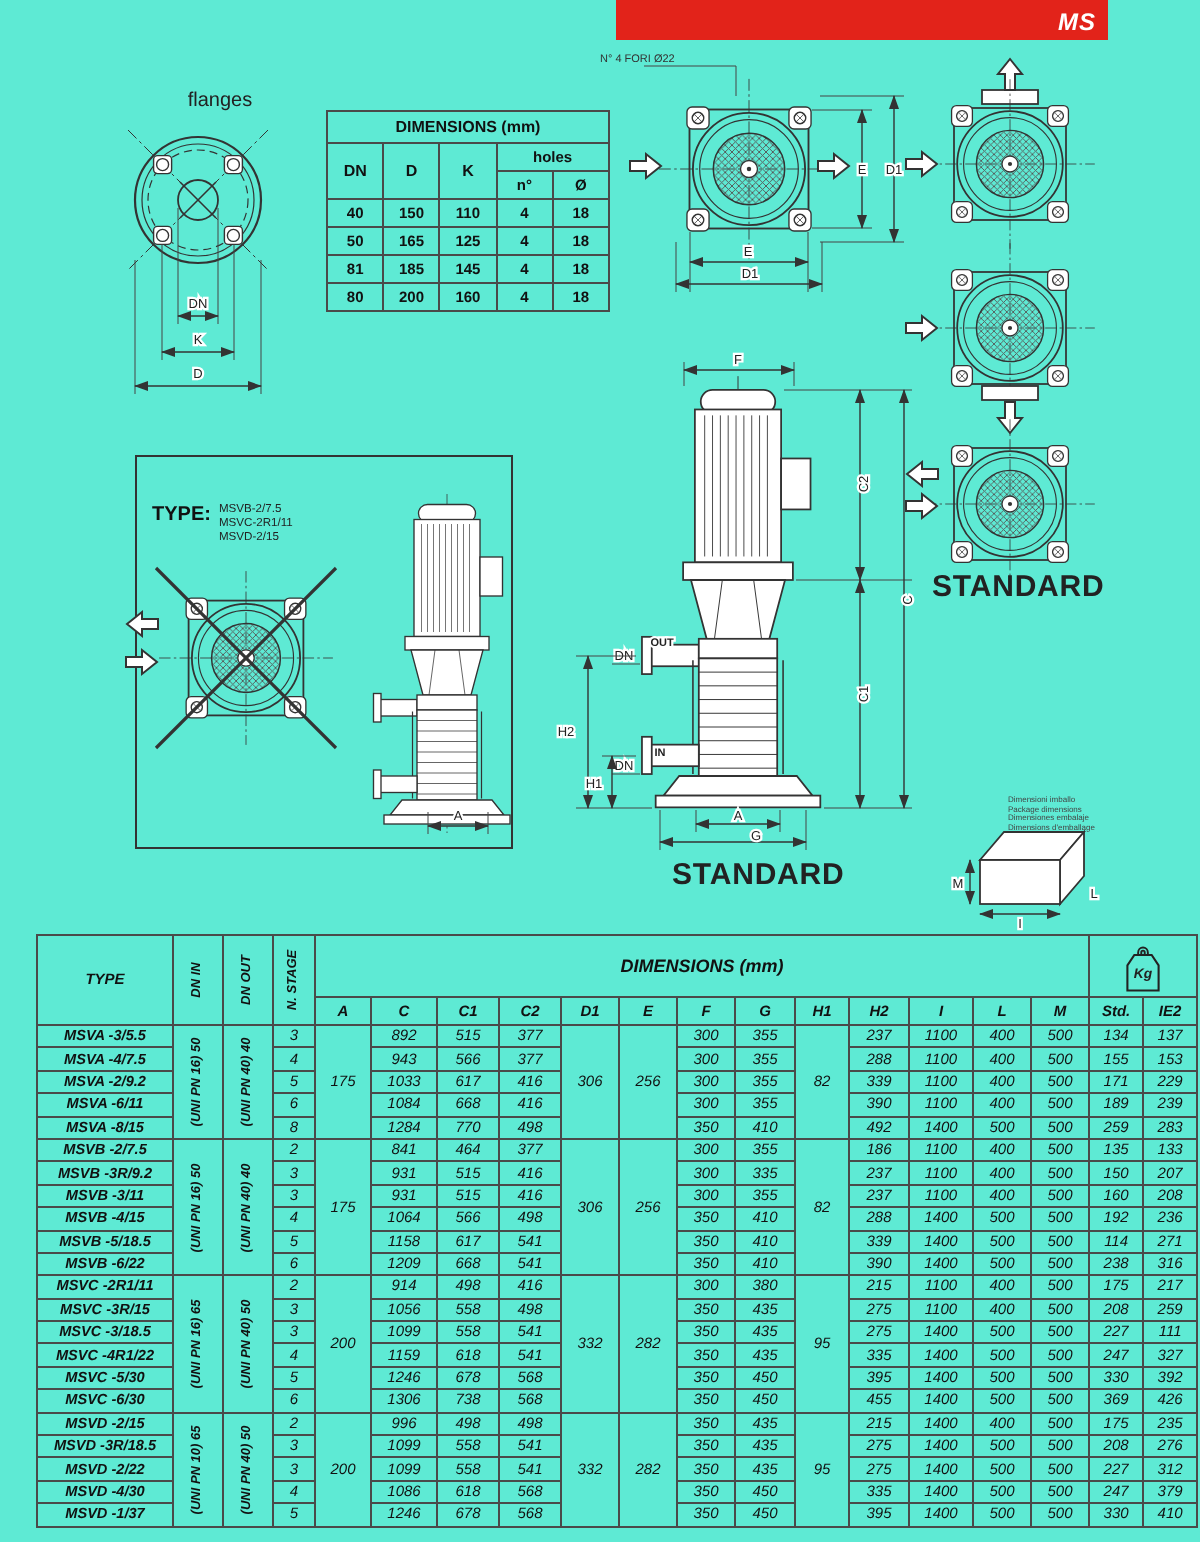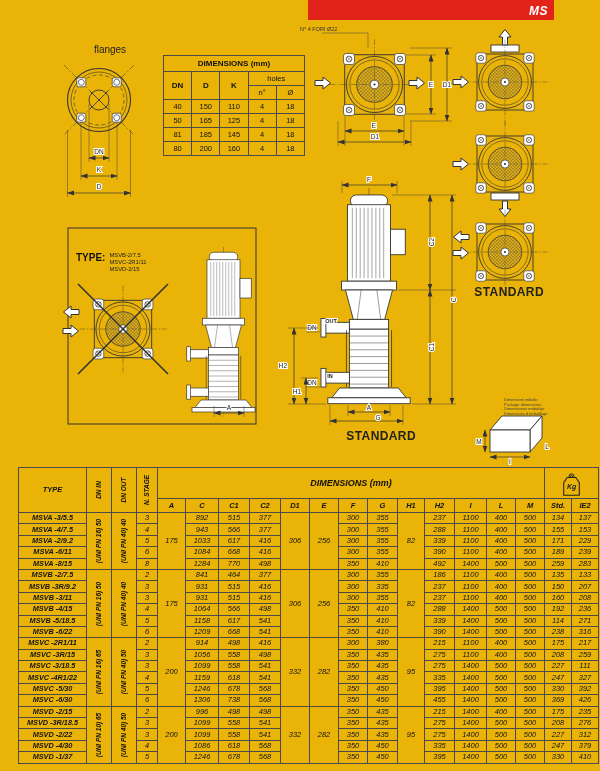--- a/index.html
+++ b/index.html
@@ -1,46 +1,46 @@
 <!DOCTYPE html>
 <html><head>
 <meta charset="utf-8">
 <style>
   html,body{margin:0;padding:0;background:#fff;}
-  .page{position:relative;width:600px;height:771px;background:#eab308;overflow:hidden;
+  .page{position:relative;width:600px;height:771px;background:#5eead4;overflow:hidden;
         font-family:"Liberation Sans",sans-serif;color:#111;}
   .abs{position:absolute;}
 
   
   .red-bar{left:308px;top:0;width:246px;height:20px;background:#e2231a;}
   .brand{position:absolute;right:6px;bottom:2px;color:#fff;font-weight:bold;font-style:italic;
          font-size:12px;letter-spacing:.5px;}
 
   
   svg.draw{left:0;top:0;width:600px;height:771px;}
   .dim{font-size:6.5px;fill:#222;text-anchor:middle;paint-order:stroke;stroke:#fff;stroke-width:2.2px;}
   .dimb{font-size:5.5px;font-weight:bold;fill:#222;text-anchor:middle;paint-order:stroke;stroke:#fff;stroke-width:2.2px;}
   .note{font-size:5.5px;fill:#333;}
   .ftitle{font-size:10px;fill:#222;text-anchor:middle;}
   .xl{stroke:#444;stroke-width:.5;}
   .dl{stroke:#333;stroke-width:.7;marker-start:url(#ar);marker-end:url(#ar);}
 
   
   .ftable{left:163px;top:55px;width:142px;border-collapse:collapse;table-layout:fixed;
           font-size:7.5px;text-align:center;}
-  .ftable td{border:1px solid #4a4a4a;padding:0;height:13px;line-height:12px;}
+  .ftable td{border:1px solid #4a4a4a;padding:0;height:13px;line-height:12px;font-weight:bold;}
   .ftable .ft-title{font-weight:bold;font-size:8px;height:15px;}
   .ftable .b{font-weight:bold;font-size:8px;}
 
   
   .type-block{left:76px;top:252px;display:flex;gap:4px;align-items:flex-start;}
   .type-label{font-weight:bold;font-size:10px;}
   .models{font-size:5.8px;line-height:7px;color:#222;}
 
-  .standard{font-weight:bold;font-size:12px;letter-spacing:.4px;text-align:right;color:#222;}
+  .standard{font-weight:bold;font-size:15px;letter-spacing:.4px;text-align:left;color:#222;}
   .std-mid{left:336px;top:429px;width:80px;}
   .std-right{left:466px;top:285px;width:78px;}
 
   .pkg-note{left:504px;top:398px;font-size:4px;line-height:4.7px;color:#444;}
 
   
   .mtable{left:18px;top:467px;width:581px;border-collapse:collapse;table-layout:fixed;
           font-size:7.5px;text-align:center;font-style:italic;}
   .mtable th,.mtable td{border:1px solid #4a4a4a;padding:0;line-height:10px;}
   .mtable thead th{font-weight:bold;}

